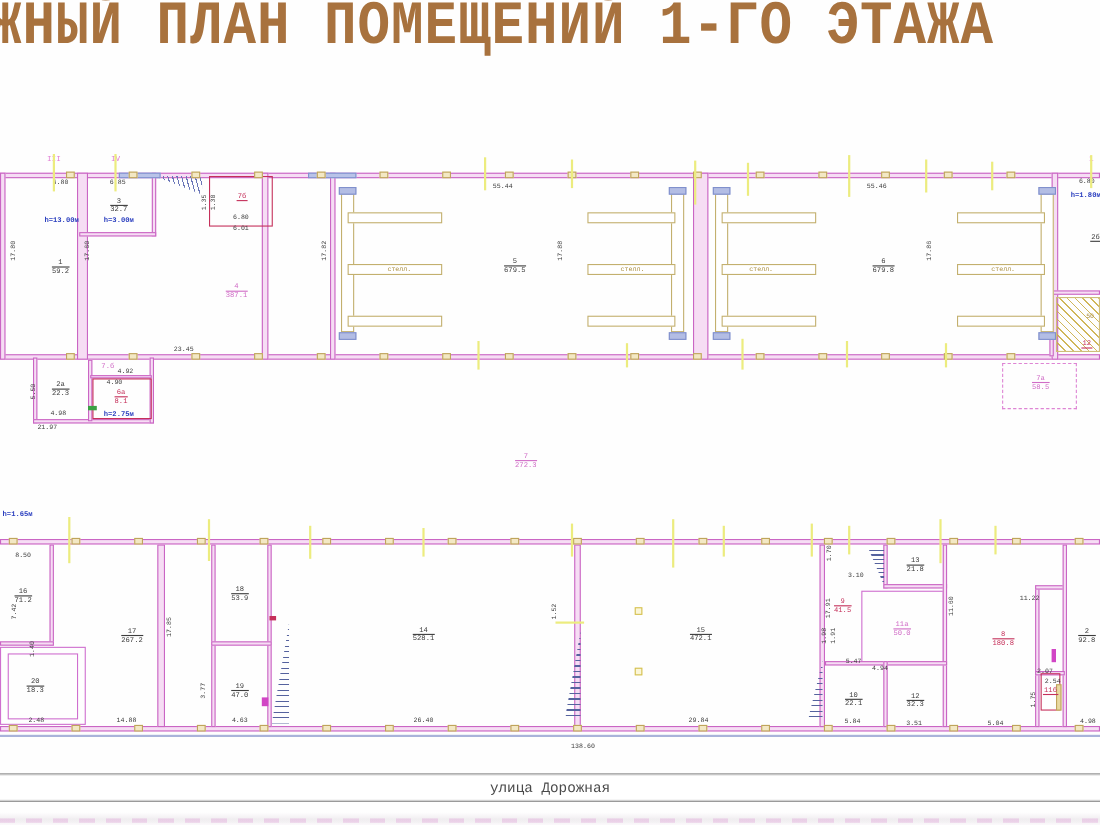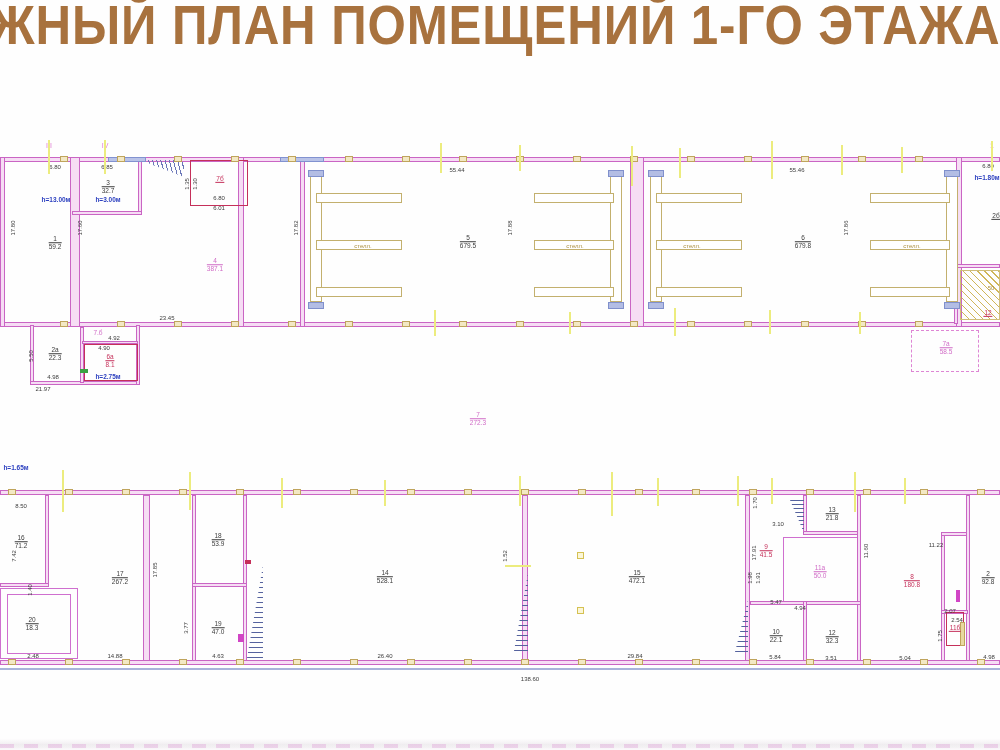--- a/index.html
+++ b/index.html
@@ -1,17 +1,17 @@
 <!DOCTYPE html>
 <html><head>
 <meta charset="utf-8">
 <style>
   html,body{margin:0;padding:0;background:#fff}
   #stage{position:relative;width:1000px;height:750px;background:#fefefe;overflow:hidden;
-         font-family:Liberation Sans, sans-serif}
+         font-family:Liberation Mono, monospace}
   #title{position:absolute;left:-10px;top:-8px;font-size:56px;font-weight:bold;color:#a8723e;
          letter-spacing:1px;transform:scaleX(.88);transform-origin:0 0;white-space:nowrap}
   .w,.wo,.wr,.wd,.rk,.cap,.colsq,.ytick,.hatch,.mark,.band{position:absolute;box-sizing:border-box}
   .w{background:#f6ddf4;border:1px solid #ca65c4}
   .wo{border:1.5px solid #cf6fcf}
   .wr{border:1.5px solid #c5305a}
   .wd{border:1px dashed #de85d4}
   .rk{background:#fff;border:1px solid #c3b06e}
   .cap{background:#b3bde4;border:1px solid #8090cc}
   .colsq{width:8px;height:6px;background:#f3e8c4;border:1px solid #bfa45c;transform:translate(-50%,-50%)}
@@ -148,20 +148,23 @@
                 background:repeating-linear-gradient(0deg,#55629e 0 1px,transparent 1px 4px)"></div>
 
     <div class="mark" style="left:245px;top:560px;width:6px;height:4px;background:#c5305a"></div>
     <div class="mark" style="left:238px;top:634px;width:6px;height:8px;background:#d145c5"></div>
     <div class="mark" style="left:956px;top:590px;width:4px;height:12px;background:#d145c5"></div>
     <div class="mark" style="left:577px;top:552px;width:7px;height:7px;border:1px solid #d5c152;background:#fbf6d8"></div>
     <div class="mark" style="left:577px;top:607px;width:7px;height:7px;border:1px solid #d5c152;background:#fbf6d8"></div>
     <div class="mark" style="left:505px;top:565px;width:26px;height:2px;background:#ecec7e"></div>
   </div>
 
+  <div id="street">
+    <span>улица Дорожная</span>
+  </div>
   <div id="bottomfade"></div>
   <div id="bottomdash"></div>
 
   <div id="layer" style="position:absolute;inset:0">
       <span class="lbl dim" style="left: 55px; top: 167px;">6.80</span>
       <span class="lbl dim" style="left: 107px; top: 167px;">6.85</span>
       <span class="lbl dim" style="left: 13px; top: 228px; transform: translate(-50%, -50%) rotate(-90deg);">17.80</span>
       <span class="lbl dim" style="left: 80px; top: 228px; transform: translate(-50%, -50%) rotate(-90deg);">17.60</span>
       <span class="lbl dim" style="left: 187px; top: 184px; transform: translate(-50%, -50%) rotate(-90deg);">1.35</span>
       <span class="lbl dim" style="left: 195px; top: 184px; transform: translate(-50%, -50%) rotate(-90deg);">1.30</span>

